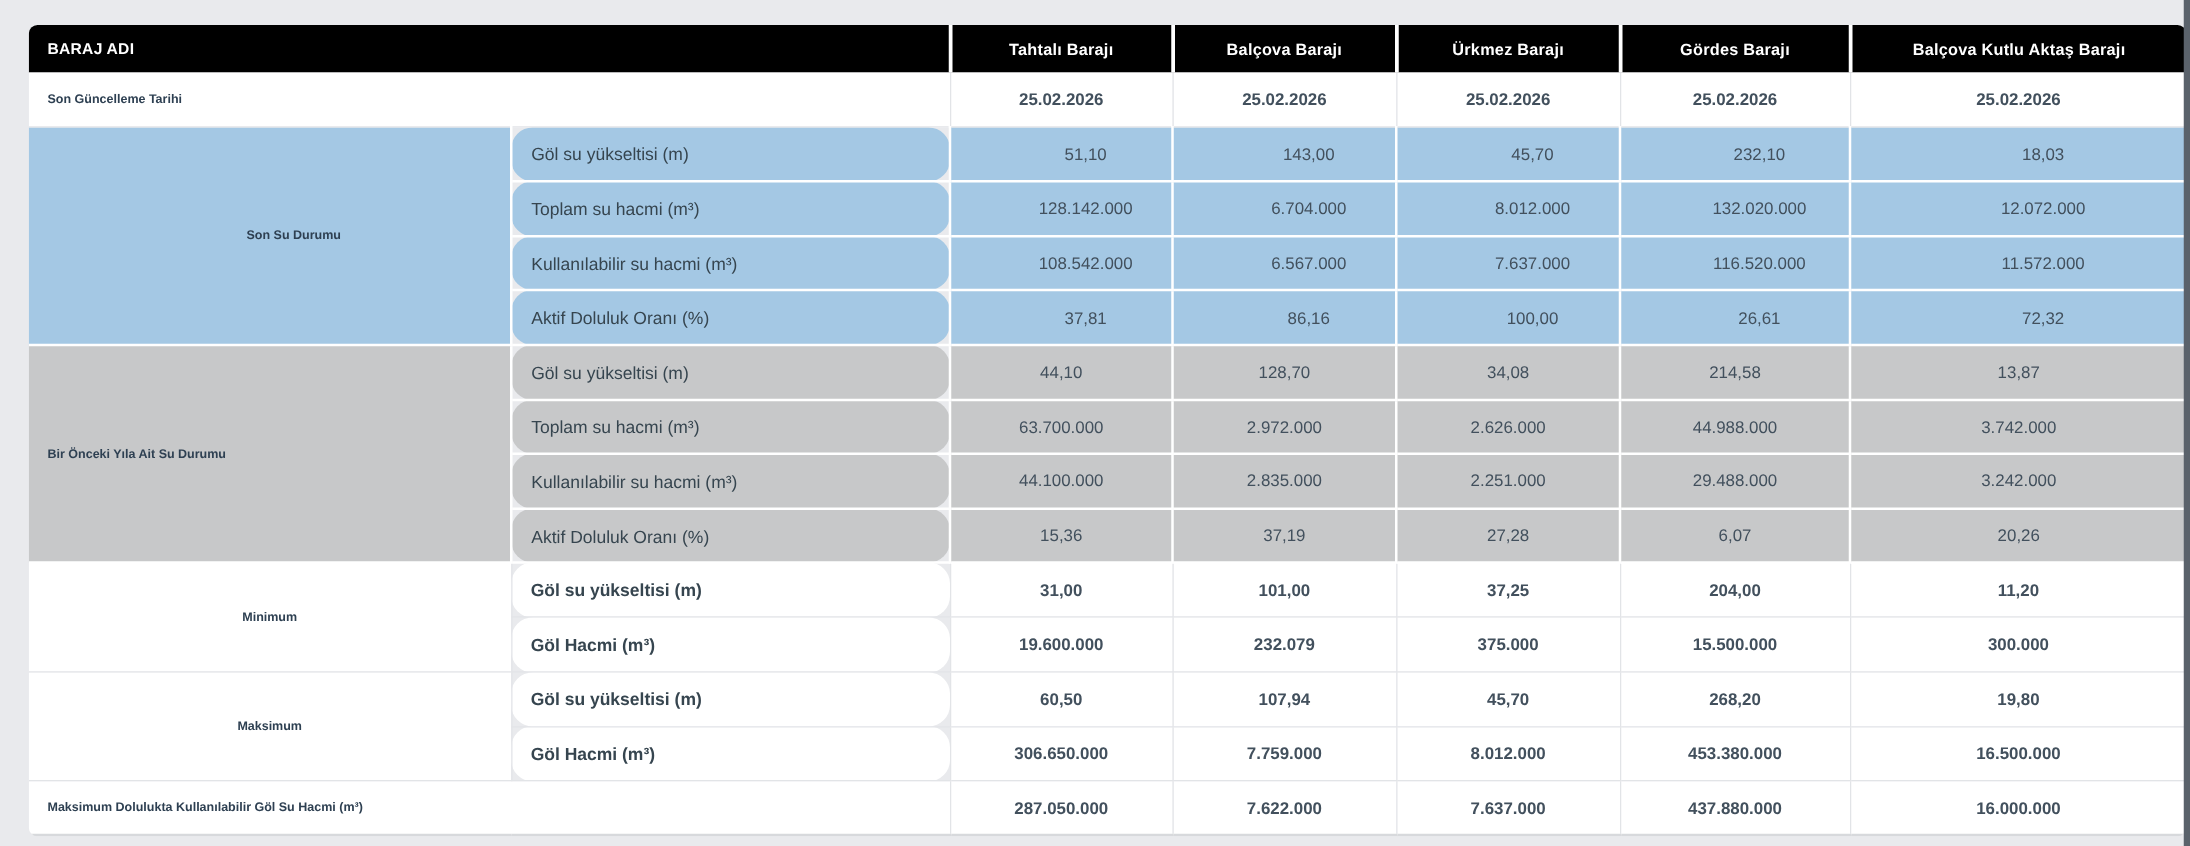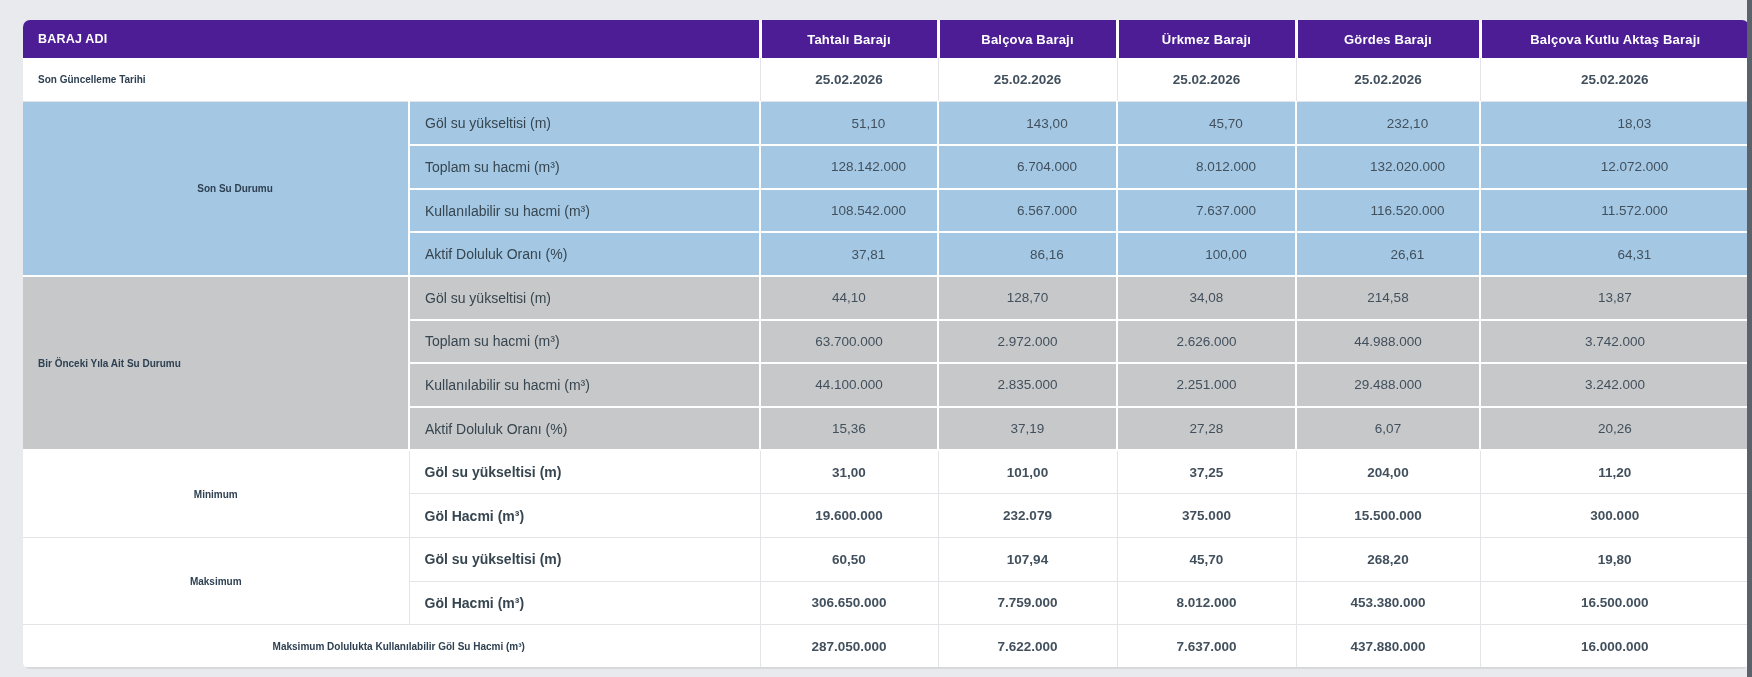--- a/index.html
+++ b/index.html
@@ -12,39 +12,39 @@
   }
   .t-wrap {
     position:absolute; left:23px; top:20px; width:1726px;
     border-radius:7px; overflow:hidden;
   }
   table { border-collapse:collapse; table-layout:fixed; width:1726px; }
   col.c0{width:386px} col.c1{width:351px} col.c2{width:178px}
   col.c3{width:179px} col.c4{width:179px} col.c5{width:184px} col.c6{width:269px}
 
   th {
-    background:#4c1d95; color:#ffffff;
+    background:#000000; color:#ffffff;
     font-size:13px; font-weight:700; letter-spacing:.2px;
     height:38px; text-align:center;
     border-right:3px solid #fff; padding:0;
   }
   th.th-first { text-align:left; padding-left:15px; font-size:12.5px; }
   th:last-child { border-right:none; }
 
   td { height:43.6px; font-size:13.5px; color:#42505d; text-align:center; padding:0; }
 
   .w-cell { background:#ffffff; border-right:1px solid #e2e4e7; border-bottom:1px solid #e2e4e7;font-weight:bold; }
   .b-cell { background:#a4c8e4; border-right:2px solid #ffffff; border-bottom:2px solid #ffffff;padding-left:39px; }
   .g-cell { background:#c7c8c9; border-right:2px solid #ffffff; border-bottom:2px solid #ffffff; }
   td:last-child { border-right:none; }
-  tr:last-child td { border-bottom:2px solid #d7d9dc;text-align:center; }
+  tr:last-child td { border-bottom:2px solid #d7d9dc; }
 
   td.left { text-align:left; padding-left:15px; }
   td.strong { font-weight:700; color:#2e4052; font-size:10px; }
-  td.sub { font-size:14px; color:#36454f; }
+  td.sub { font-size:14px; color:#36454f;border-radius:17px; }
 
   .edge-bar {
     position:absolute; right:0; top:0; width:5px; height:677px;
     background:#5a626b;
   }
 </style>
 </head>
 <body>
 
 <div class="t-wrap">
@@ -101,21 +101,21 @@
           <td class="b-cell val">7.637.000</td>
           <td class="b-cell val">116.520.000</td>
           <td class="b-cell val">11.572.000</td>
         </tr>
         <tr>
           <td class="b-cell sub left">Aktif Doluluk Oranı (%)</td>
           <td class="b-cell val">37,81</td>
           <td class="b-cell val">86,16</td>
           <td class="b-cell val">100,00</td>
           <td class="b-cell val">26,61</td>
-          <td class="b-cell val">64,31</td>
+          <td class="b-cell val">72,32</td>
         </tr>
         <tr>
           <td class="g-cell strong left" rowspan="4">Bir Önceki Yıla Ait Su Durumu</td>
           <td class="g-cell sub left">Göl su yükseltisi (m)</td>
           <td class="g-cell val">44,10</td>
           <td class="g-cell val">128,70</td>
           <td class="g-cell val">34,08</td>
           <td class="g-cell val">214,58</td>
           <td class="g-cell val">13,87</td>
         </tr>

